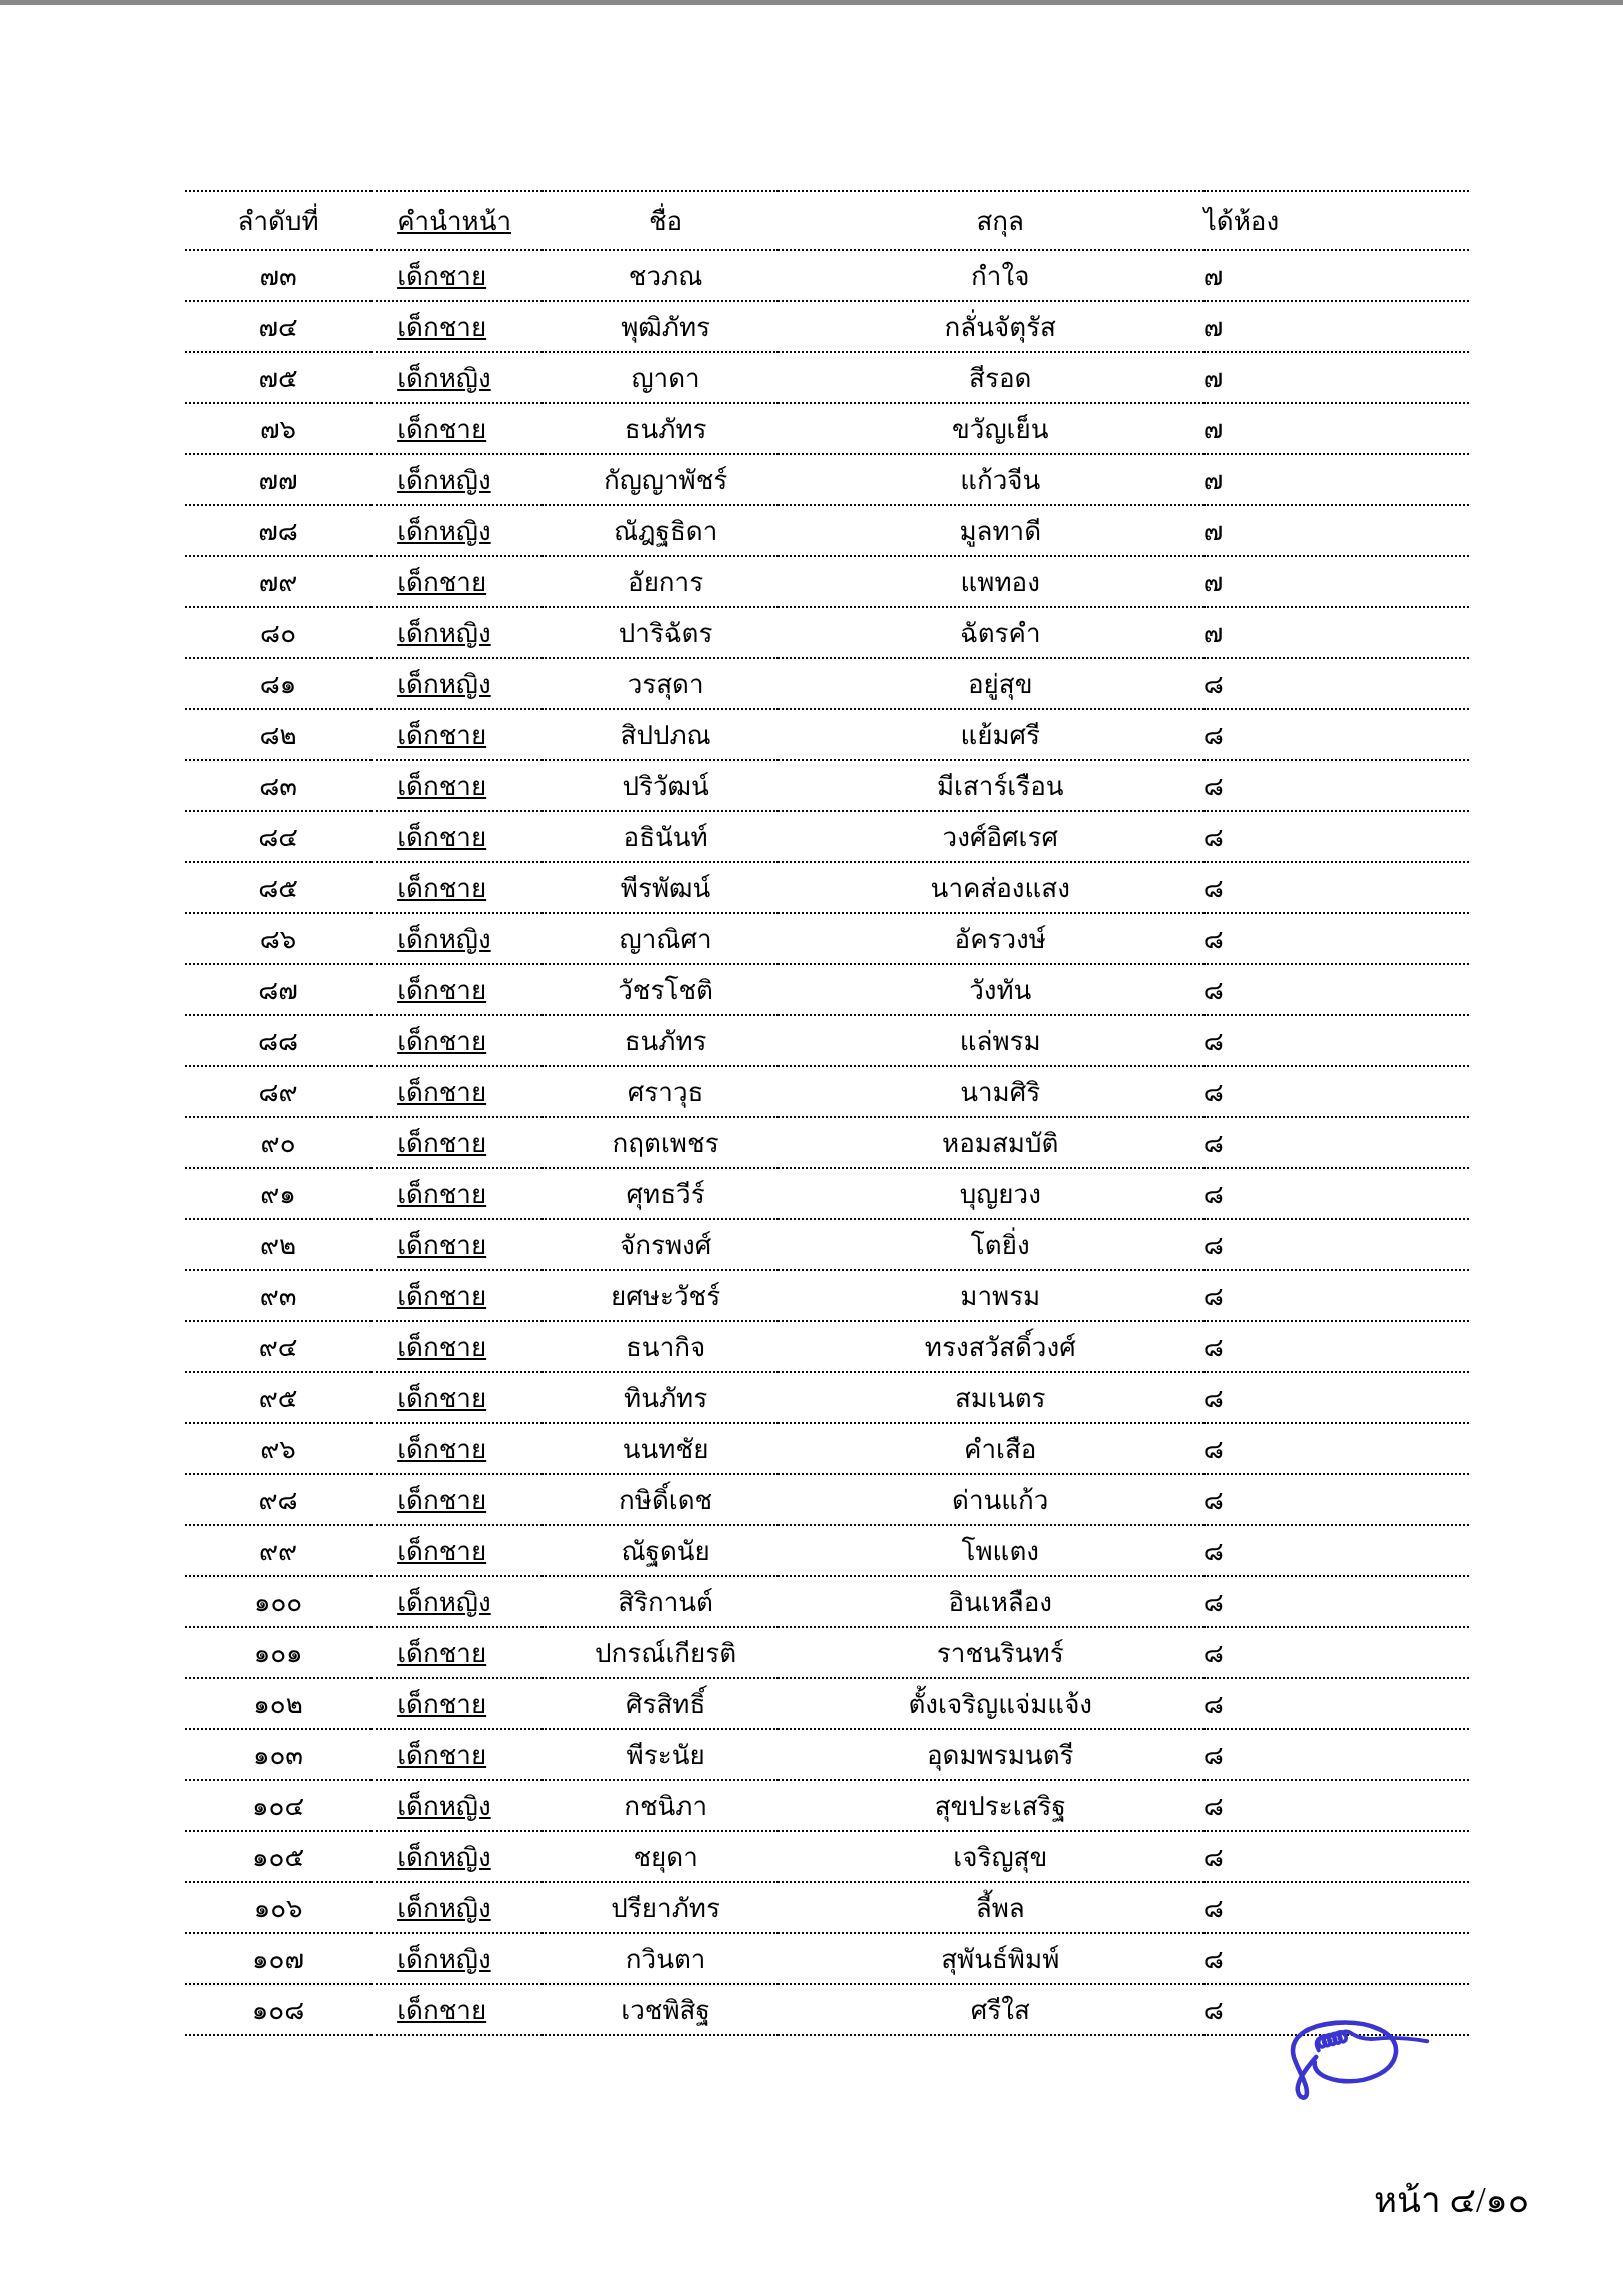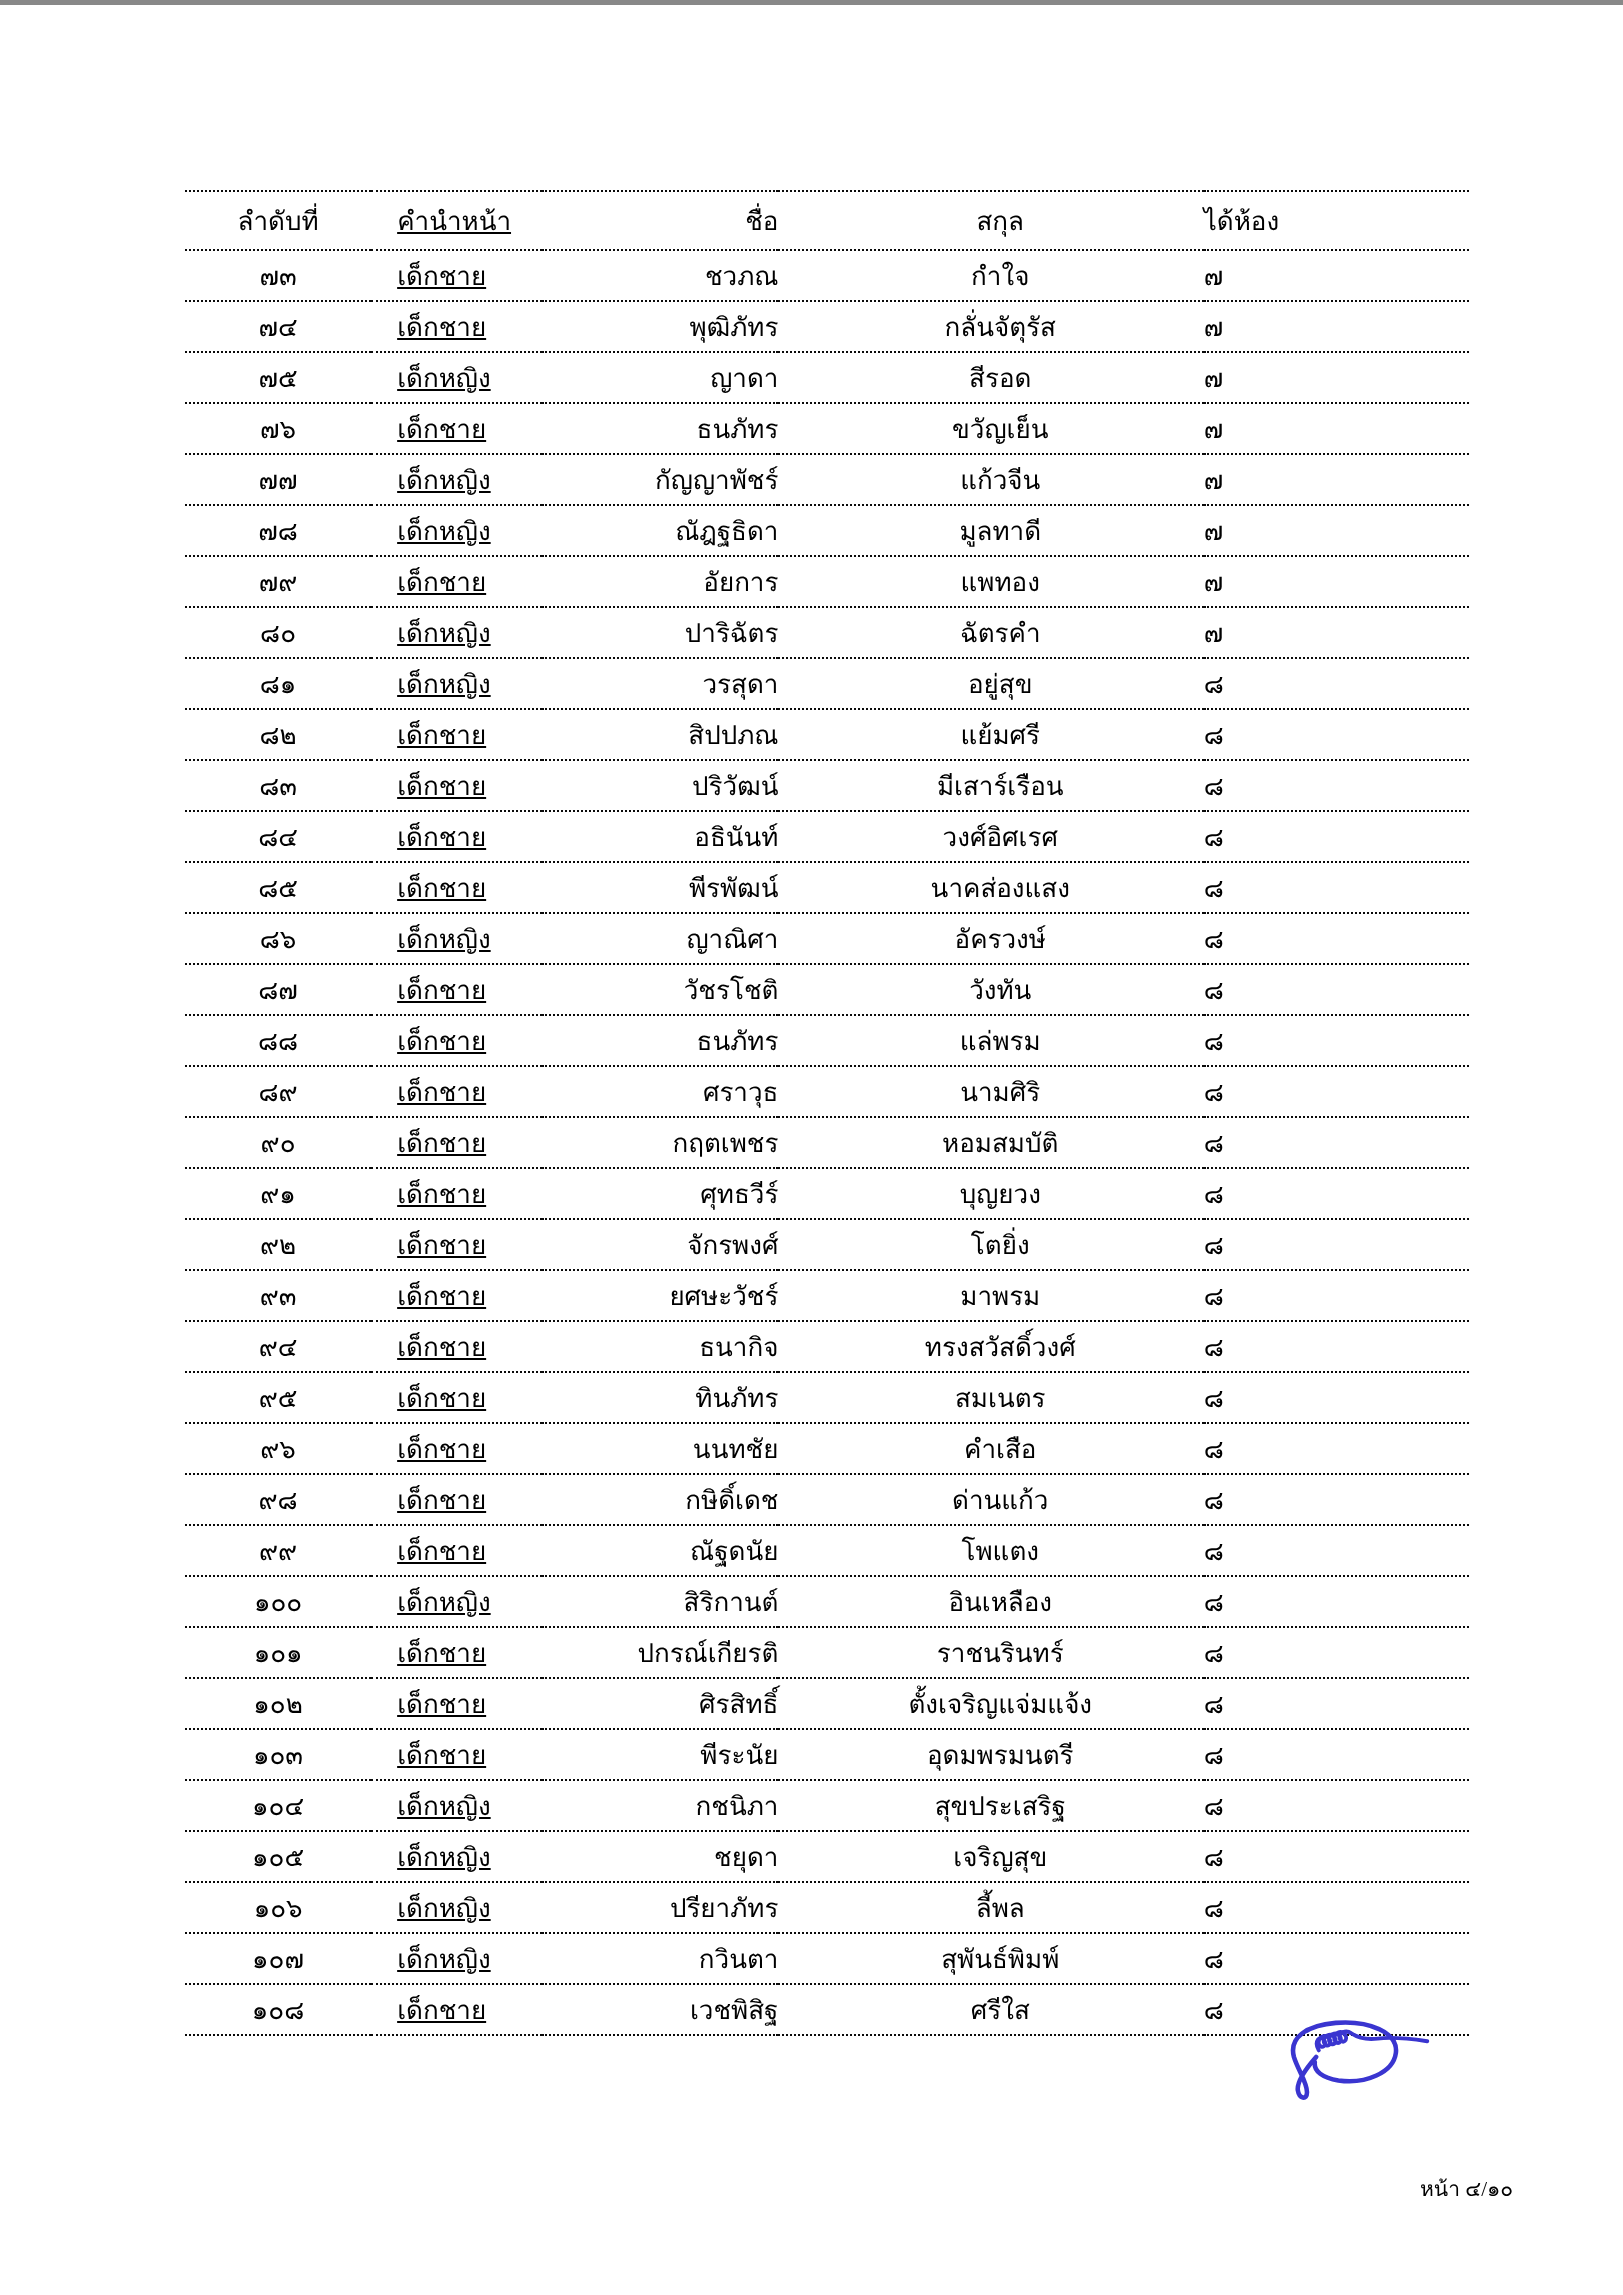--- a/index.html
+++ b/index.html
@@ -33,28 +33,28 @@
   }
   th, td {
     font-size: 26px;
     font-weight: normal;
     vertical-align: middle;
     white-space: nowrap;
     overflow: visible;
   }
   .c-no      { width: 186px; text-align: center; }
   .c-prefix  { width: 171px; text-align: left; padding-left: 26px; text-decoration: underline; }
-  .c-first   { width: 236px; text-align: right; padding-left: 10.5px; }
+  .c-first   { width: 236px; text-align: center; padding-left: 10.5px; }
   .c-last    { width: 425px; text-align: center; padding-left: 18.3px; }
   .c-room    { width: 265px; text-align: left; padding-right: 105px; }
   .footer-page {
     position: absolute;
-    left: 1420px;
+    left: 1374px;
     top: 2167px;
-    font-size: 21px;
+    font-size: 35px;
     white-space: nowrap;
   }
   .signature {
     position: absolute;
     left: 1256px;
     top: 2002px;
     width: 183px;
     height: 105px;
     pointer-events: none;
   }

